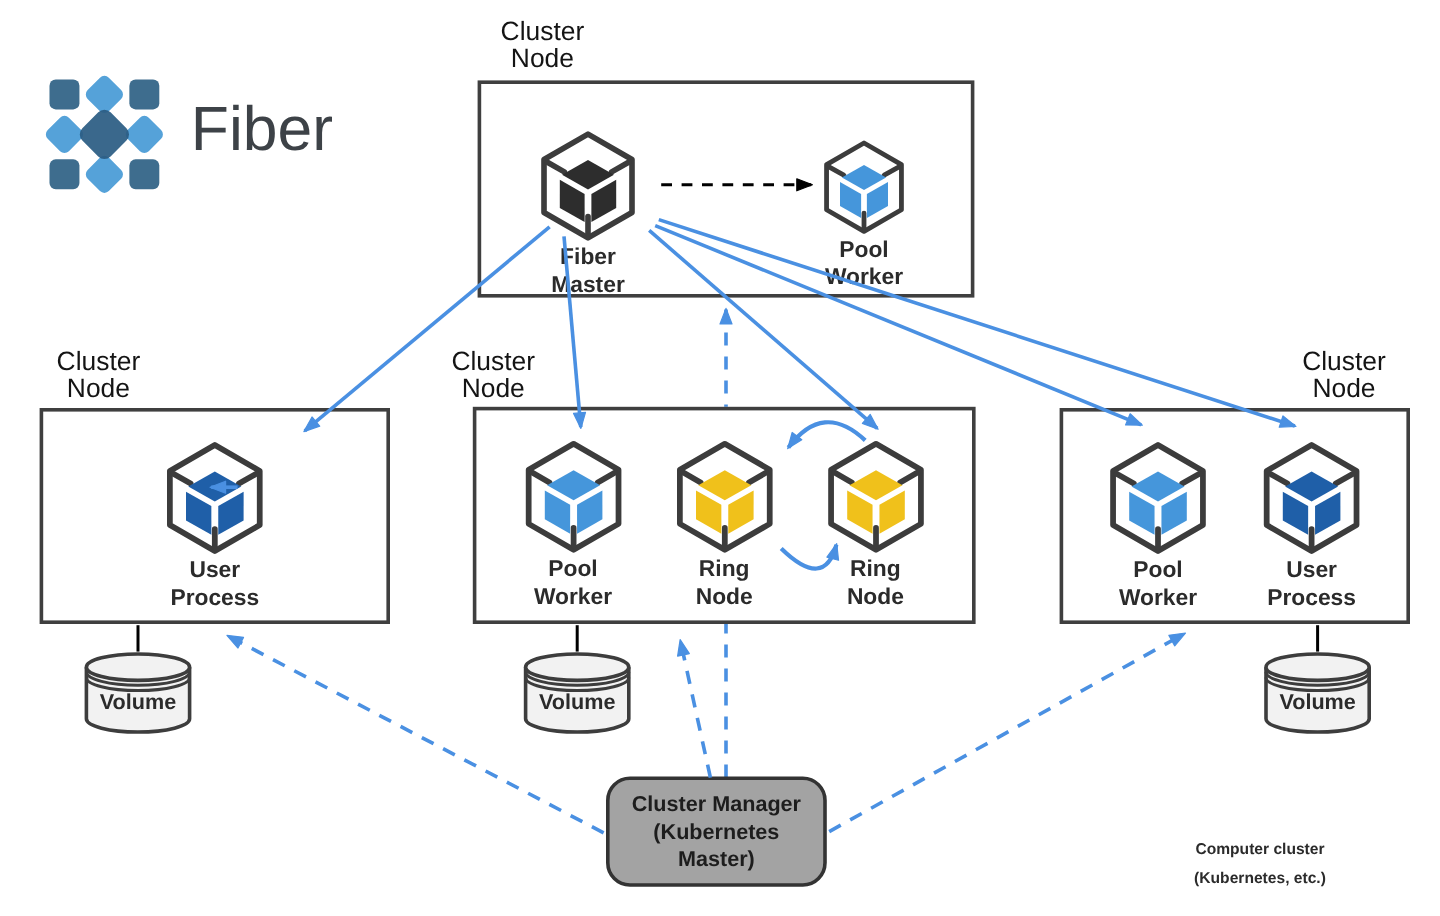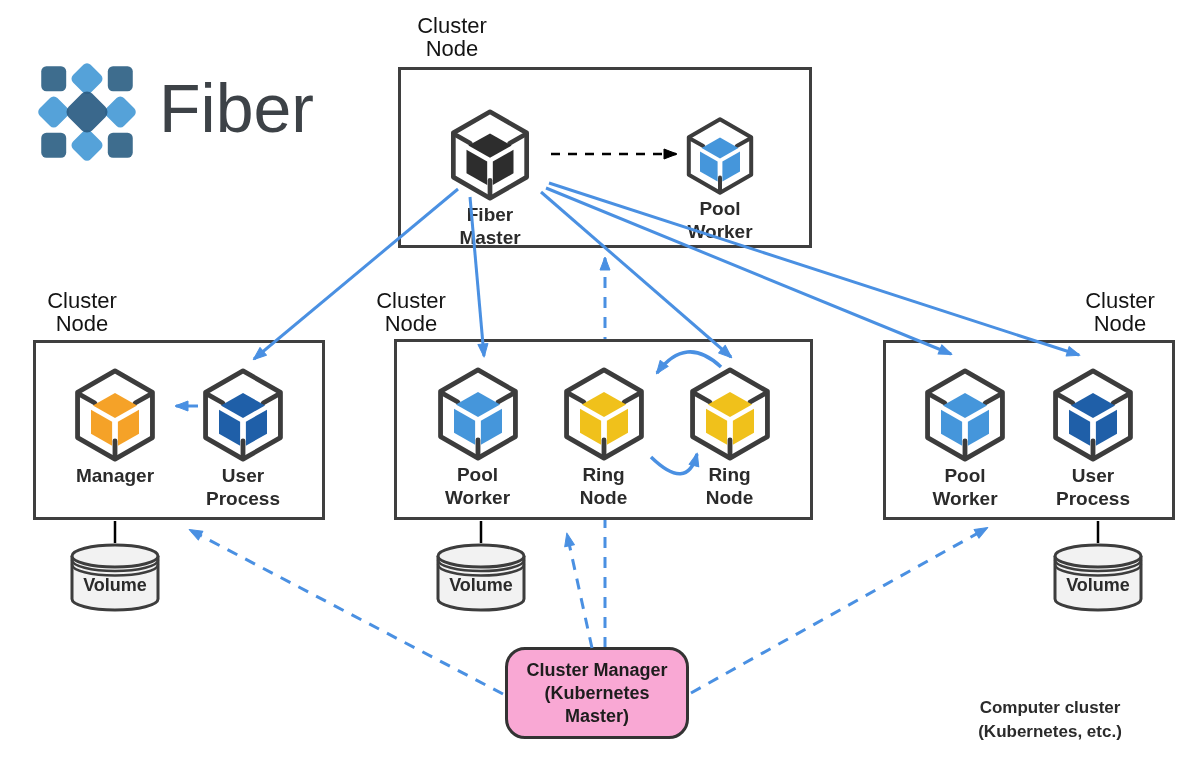--- a/index.html
+++ b/index.html
@@ -5,21 +5,21 @@
   html,body{margin:0;padding:0;background:#fff;}
   .canvas{position:relative;width:1200px;height:763px;background:#fff;overflow:hidden;
           font-family:"Liberation Sans",sans-serif;}
   svg.layer{position:absolute;left:0;top:0;width:1200px;height:763px;pointer-events:none;}
   #under{z-index:0;}
   #over{z-index:3;}
 
   
   .logo{position:absolute;left:35px;top:60px;display:flex;align-items:center;gap:20px;z-index:1;}
   .logo-icon{width:104px;height:104px;}
-  .logo-text{font-size:68px;color:#3d4247;letter-spacing:0px;margin-top:-8px;}
+  .logo-text{font-size:52px;color:#3d4247;letter-spacing:0px;margin-top:-8px;}
 
   
   .box{position:absolute;border:3px solid #3f3f3f;background:#fff;box-sizing:border-box;
        display:flex;align-items:flex-start;justify-content:center;z-index:1;}
   #box-top{left:398px;top:67px;width:414px;height:181px;padding-top:38px;gap:118px;}
   #box-left{left:33px;top:340px;width:292px;height:180px;padding-top:24px;gap:16px;}
   #box-middle{left:394px;top:339px;width:419px;height:181px;padding-top:24px;gap:14px;}
   #box-right{left:883px;top:340px;width:292px;height:180px;padding-top:24px;gap:16px;}
   .node{width:112px;display:flex;flex-direction:column;align-items:center;}
   .node svg.cube{width:96px;height:96px;}
@@ -43,25 +43,25 @@
   #vol-left{left:68px;top:542px;}
   #vol-middle{left:434px;top:542px;}
   #vol-right{left:1051px;top:542px;}
   .vbody,.vtop{fill:#f2f2f2;stroke:#3d3d3d;stroke-width:3;}
   .varc{fill:none;stroke:#3d3d3d;stroke-width:2.5;}
   .vtext{font-family:"Liberation Sans",sans-serif;font-weight:bold;font-size:18px;
          text-anchor:middle;fill:#2b2b2b;}
 
   
   .cm{position:absolute;left:505px;top:647px;width:184px;height:92px;box-sizing:border-box;
-      border:3.5px solid #333;border-radius:20px;background:#f9a8d4;z-index:1;
+      border:3.5px solid #333;border-radius:20px;background:#a3a3a3;z-index:1;
       display:flex;align-items:center;justify-content:center;text-align:center;
       font-weight:bold;font-size:18px;line-height:23px;white-space:pre-line;color:#1d1d1d;}
   .caption{position:absolute;left:925px;top:696px;width:250px;text-align:center;
-           font-weight:bold;font-size:17px;line-height:24px;white-space:pre-line;
+           font-weight:bold;font-size:13px;line-height:24px;white-space:pre-line;
            color:#2b2b2b;z-index:1;}
 
   
   .sb{stroke:#4a90e2;stroke-width:3;fill:none;}
   .db{stroke:#4a90e2;stroke-width:3;fill:none;stroke-dasharray:11 9;}
   .dk{stroke:#000;stroke-width:2.5;fill:none;stroke-dasharray:9 8;}
   .cl{stroke:#000;stroke-width:2.5;fill:none;}
   .arc{stroke:#4a90e2;stroke-width:3.5;fill:none;}
 </style>
 </head>
@@ -141,34 +141,20 @@
     </div>
   </div>
 
   <div class="box" id="box-left">
     <div class="node">
       <svg class="cube" viewBox="0 0 100 100">
         <polygon class="hex" points="50,4 89,26.5 89,73.5 50,96 11,73.5 11,26.5"></polygon>
         <line class="stub" x1="14" y1="29" x2="29" y2="37.5"></line>
         <line class="stub" x1="86" y1="29" x2="71" y2="37.5"></line>
         <line class="stub" x1="50" y1="92.5" x2="50" y2="77"></line>
-        <g fill="#f5a228">
-          <polygon points="50,27 73,40 50,53 27,40"></polygon>
-          <polygon points="25,44.5 47,57 47,82 25,69.5"></polygon>
-          <polygon points="75,44.5 53,57 53,82 75,69.5"></polygon>
-        </g>
-      </svg>
-      <div class="nlabel">Manager</div>
-    </div>
-    <div class="node">
-      <svg class="cube" viewBox="0 0 100 100">
-        <polygon class="hex" points="50,4 89,26.5 89,73.5 50,96 11,73.5 11,26.5"></polygon>
-        <line class="stub" x1="14" y1="29" x2="29" y2="37.5"></line>
-        <line class="stub" x1="86" y1="29" x2="71" y2="37.5"></line>
-        <line class="stub" x1="50" y1="92.5" x2="50" y2="77"></line>
         <g fill="#1f5fa8">
           <polygon points="50,27 73,40 50,53 27,40"></polygon>
           <polygon points="25,44.5 47,57 47,82 25,69.5"></polygon>
           <polygon points="75,44.5 53,57 53,82 75,69.5"></polygon>
         </g>
       </svg>
       <div class="nlabel">User
 Process</div>
     </div>
   </div>

